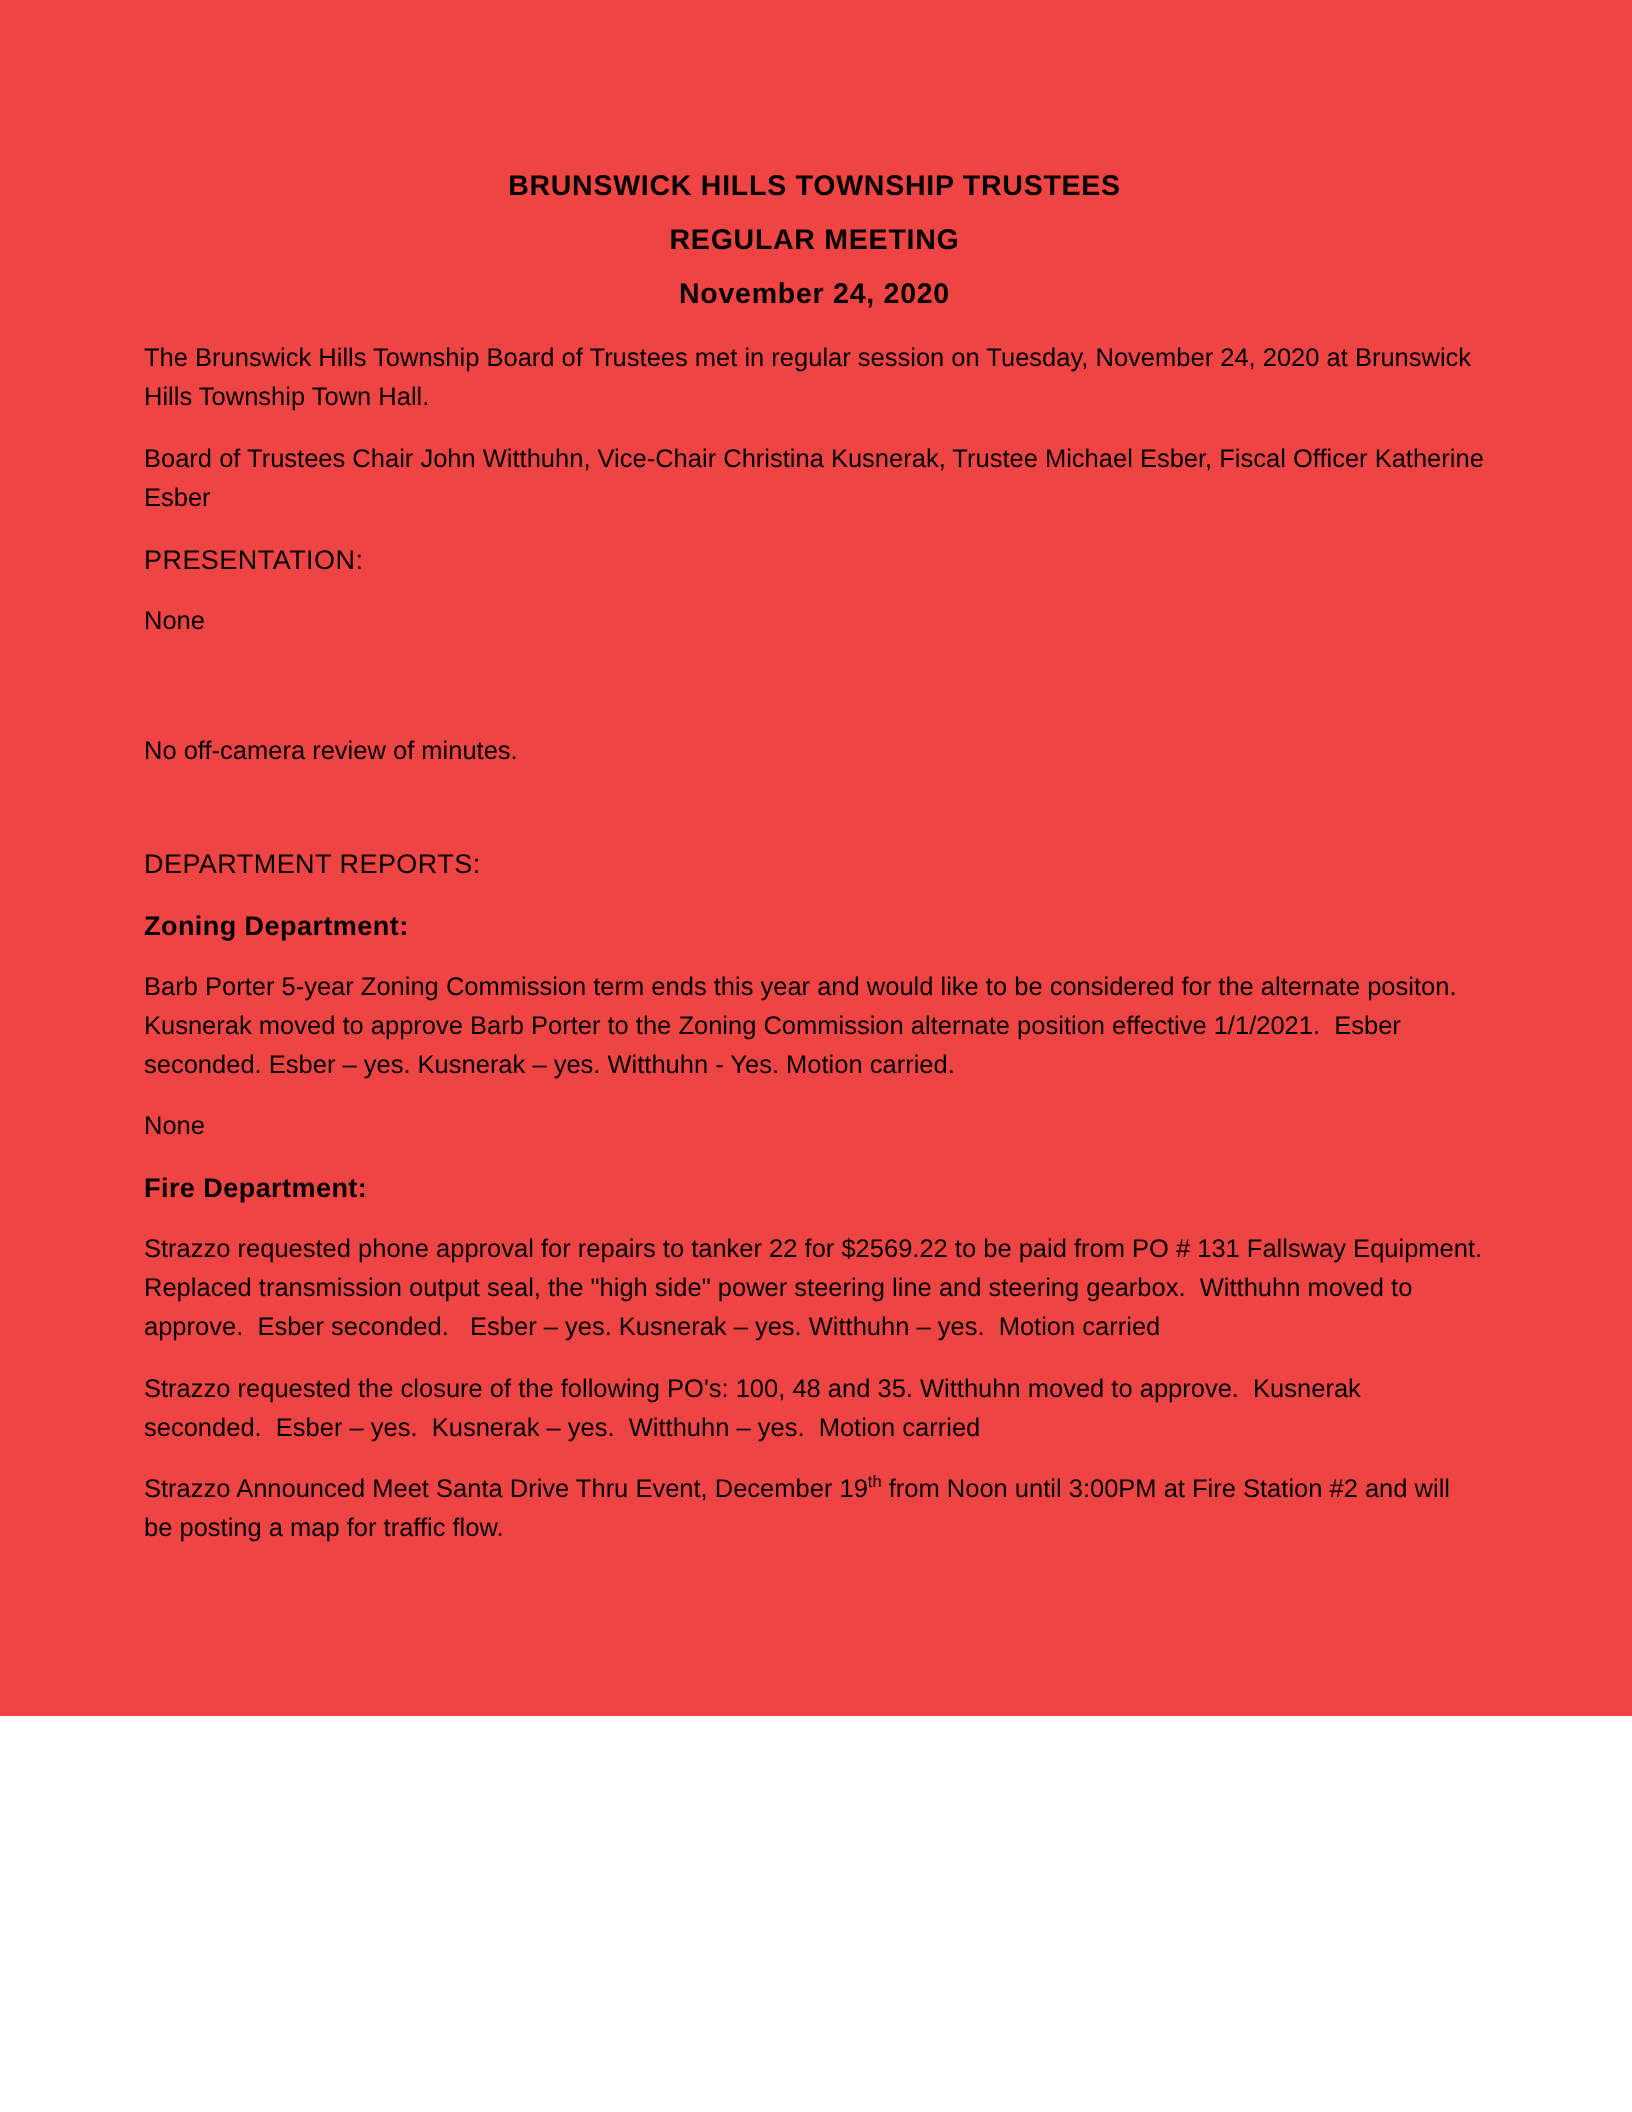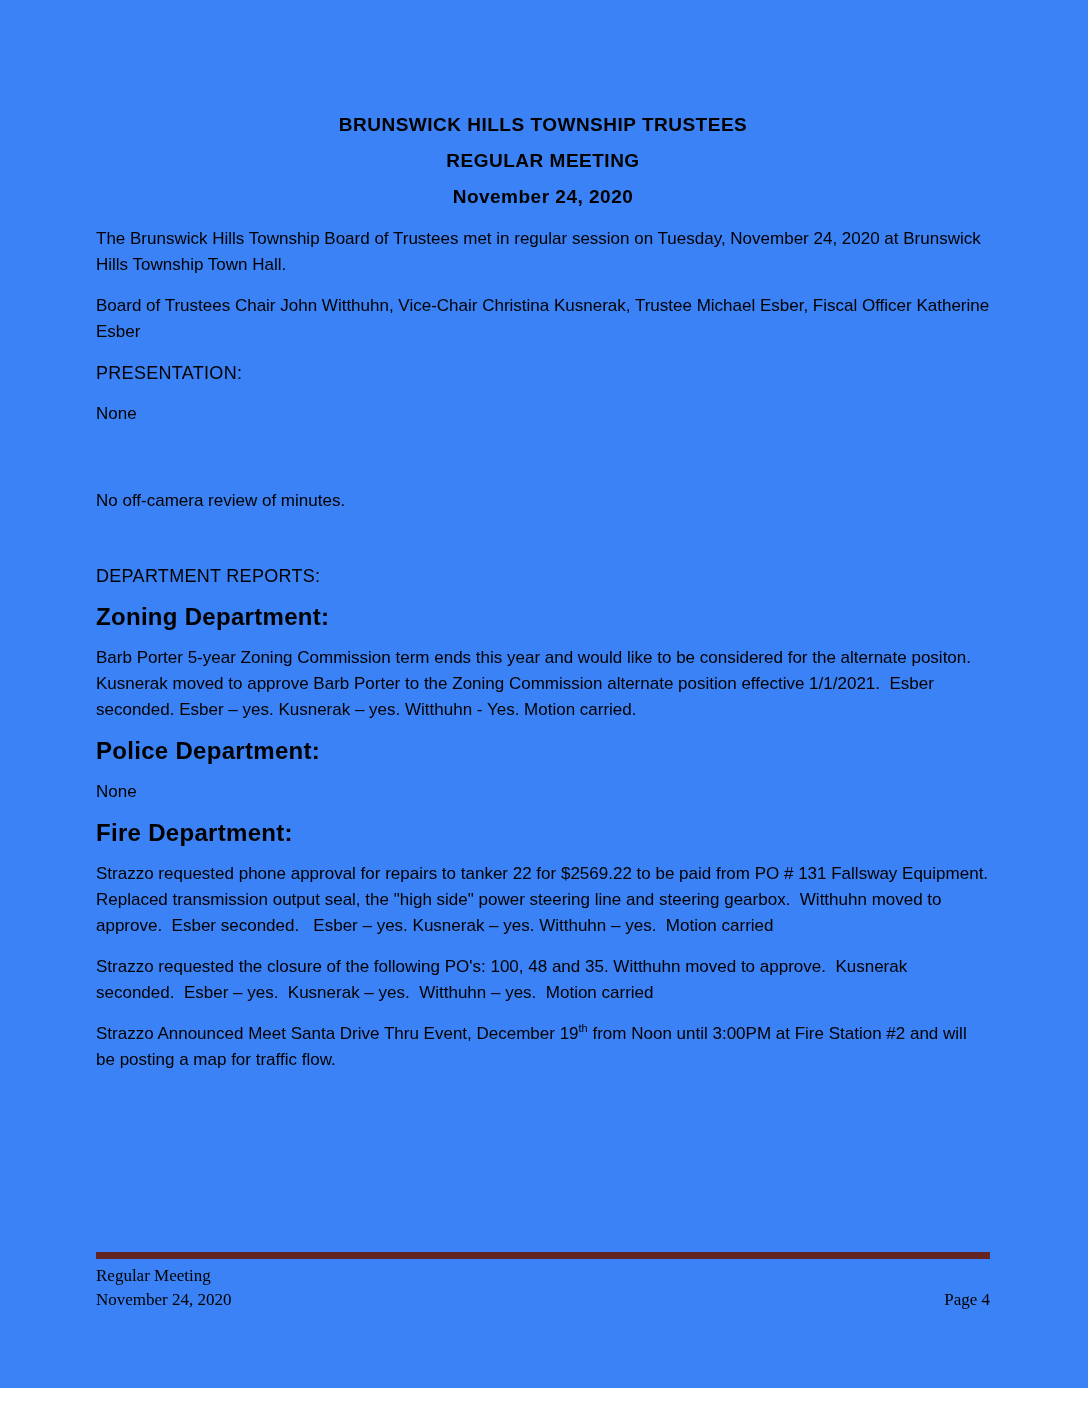--- a/index.html
+++ b/index.html
@@ -4,22 +4,22 @@
 <style>
   html, body {
     margin: 0;
     padding: 0;
     background: #ffffff;
   }
   .page {
     position: relative;
     box-sizing: border-box;
     width: 1088px;
-    height: 1388px;
-    background: #3b82f6;
+    height: 1144px;
+    background: #ef4444;
     color: #000000;
     font-family: "Liberation Sans", sans-serif;
     font-size: 17px;
     line-height: 26px;
     padding: 112px 98px 0 96px;
     overflow: hidden;
   }
   .title-line {
     text-align: center;
     font-weight: bold;
@@ -36,21 +36,21 @@
     white-space: pre-wrap;
   }
   .heading {
     font-weight: normal;
     font-size: 18px;
     margin: 0 0 15px 0;
     letter-spacing: 0.3px;
   }
   .subheading {
     font-weight: bold;
-    font-size: 24px;
+    font-size: 18px;
     margin: 0 0 15px 0;
     letter-spacing: 0.3px;
   }
   .gap {
     height: 34px;
   }
   sup {
     font-size: 11px;
     line-height: 0;
     text-align: center;
@@ -94,21 +94,20 @@
 
   <p class="para">No off-camera review of minutes.</p>
 
   <div class="gap"></div>
 
   <h2 class="heading">DEPARTMENT REPORTS:</h2>
 
   <h3 class="subheading">Zoning Department:</h3>
   <p class="para">Barb Porter 5-year Zoning Commission term ends this year and would like to be considered for the alternate positon. Kusnerak moved to approve Barb Porter to the Zoning Commission alternate position effective 1/1/2021.  Esber seconded. Esber – yes. Kusnerak – yes. Witthuhn - Yes. Motion carried.</p>
 
-  <h3 class="subheading">Police Department:</h3>
   <p class="para">None</p>
 
   <h3 class="subheading">Fire Department:</h3>
   <p class="para">Strazzo requested phone approval for repairs to tanker 22 for $2569.22 to be paid from PO # 131 Fallsway Equipment.  Replaced transmission output seal, the "high side" power steering line and steering gearbox.  Witthuhn moved to approve.  Esber seconded.   Esber – yes. Kusnerak – yes. Witthuhn – yes.  Motion carried</p>
   <p class="para">Strazzo requested the closure of the following PO's: 100, 48 and 35. Witthuhn moved to approve.  Kusnerak seconded.  Esber – yes.  Kusnerak – yes.  Witthuhn – yes.  Motion carried</p>
   <p class="para"><span>Strazzo Announced Meet Santa Drive Thru Event, December 19</span><sup>th</sup><span> from Noon until 3:00PM at Fire Station #2 and will be posting a map for traffic flow.</span></p>
 
   <div class="footer">
     <div class="footer-rule" style="background: rgb(99, 36, 35);"></div>
     <div class="footer-row">

